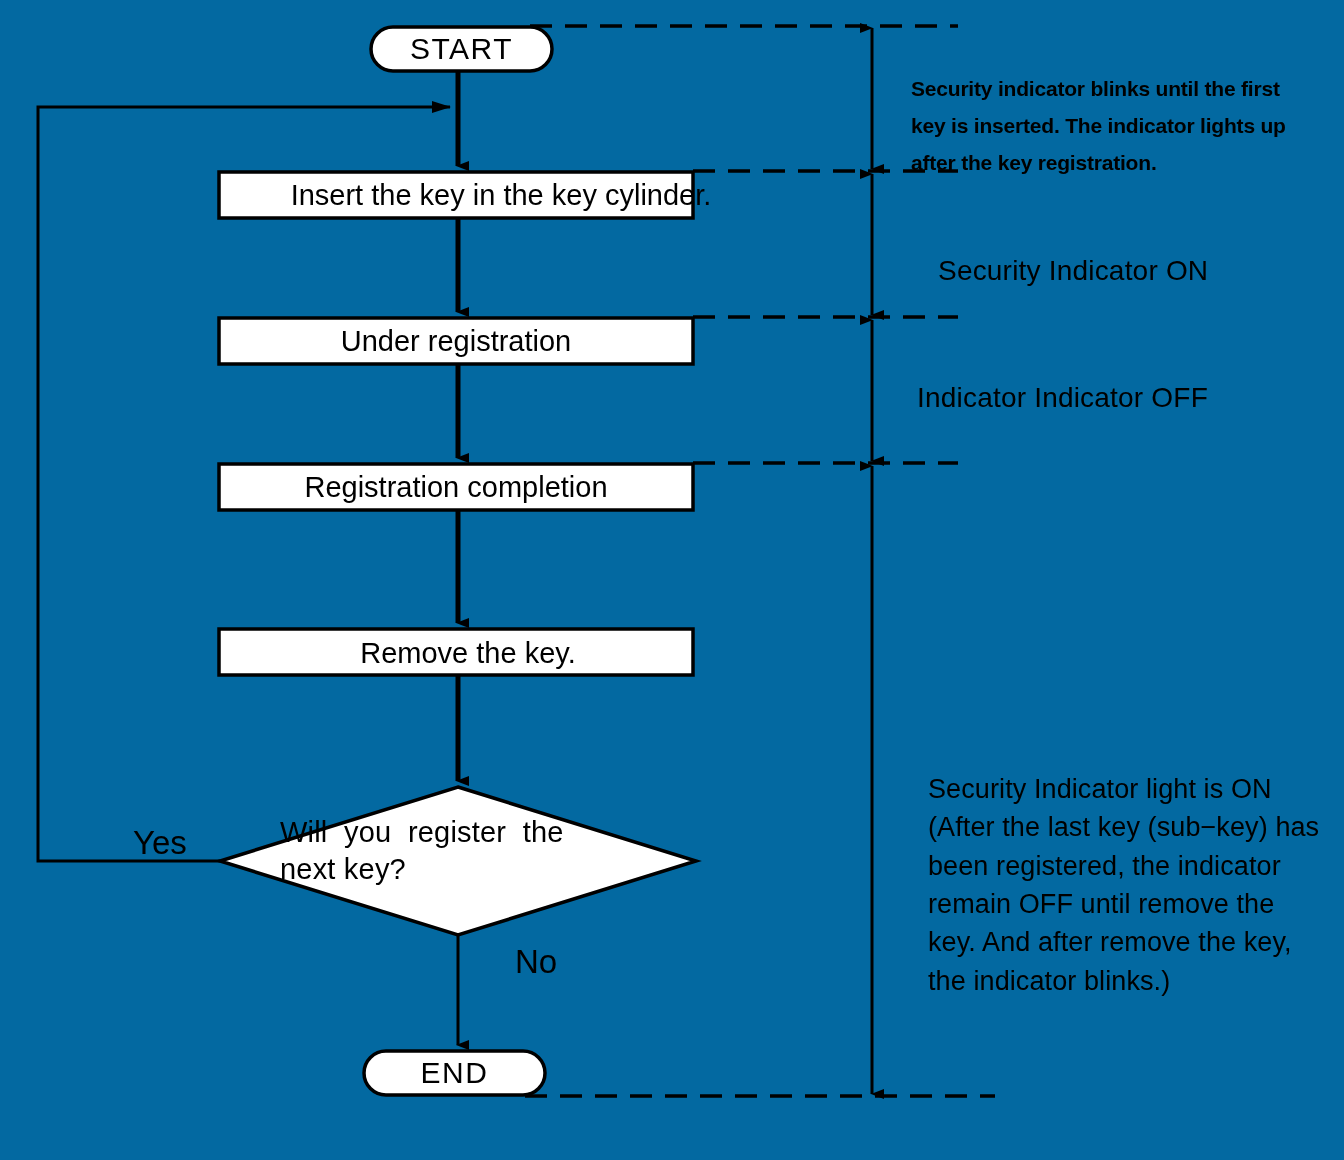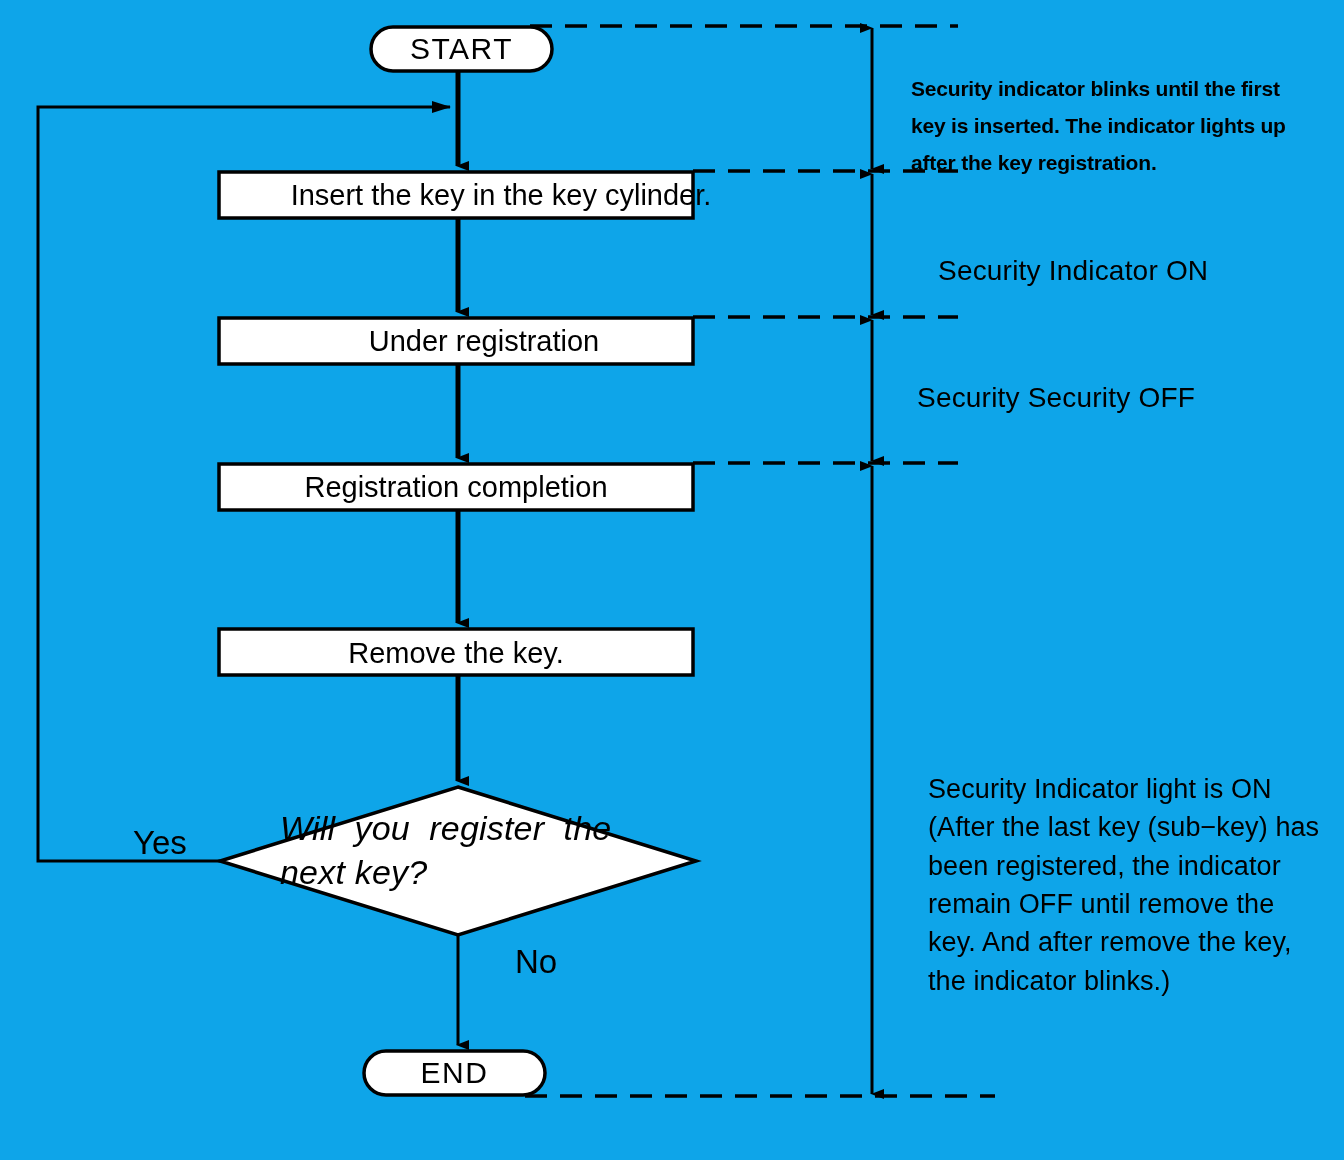--- a/index.html
+++ b/index.html
@@ -4,21 +4,21 @@
 <style>
   html, body {
     margin: 0;
     padding: 0;
     background: #ffffff;
   }
   #page {
     position: relative;
     width: 1344px;
     height: 1160px;
-    background: #0ea5e9;
+    background: #0369a1;
     overflow: hidden;
     font-family: "Liberation Sans", sans-serif;
     color: #000000;
   }
   #flow-svg {
     position: absolute;
     left: 0;
     top: 0;
     width: 1344px;
     height: 1160px;
@@ -34,24 +34,23 @@
     line-height: 1.12;
   }
   .terminal-label {
     font-size: 30px;
     letter-spacing: 1.5px;
   }
   .process-label {
     font-size: 29px;
   }
   .decision-label {
-    font-size: 34px;
+    font-size: 29px;
     letter-spacing: 0.2px;
     line-height: 1.28;
-    font-style: italic;
   }
   .branch-label {
     position: absolute;
     font-size: 33px;
     color: #000;
     white-space: pre;
   }
   .annotation {
     position: absolute;
     color: #000;
@@ -125,42 +124,42 @@
     <line x1="872" y1="28" x2="872" y2="169" stroke="#000" stroke-width="3" marker-start="url(#arrowStartSmall)" marker-end="url(#arrowUpSmall)"></line>
     <line x1="872" y1="174" x2="872" y2="315" stroke="#000" stroke-width="3" marker-start="url(#arrowStartSmall)" marker-end="url(#arrowUpSmall)"></line>
     <line x1="872" y1="320" x2="872" y2="461" stroke="#000" stroke-width="3" marker-start="url(#arrowStartSmall)" marker-end="url(#arrowUpSmall)"></line>
     <line x1="872" y1="466" x2="872" y2="1094" stroke="#000" stroke-width="3" marker-start="url(#arrowStartSmall)" marker-end="url(#arrowUpSmall)"></line>
   </svg>
 
   <div class="node-label terminal-label" style="left:371px; top:27px; width:181px; height:44px;">START</div>
 
   <div class="node-label process-label" style="left:219px; top:172px; width:564px; height:46px;">Insert the key in the key cylinder.</div>
 
-  <div class="node-label process-label" style="left:219px; top:318px; width:474px; height:46px;margin-left:28px;">Under registration</div>
+  <div class="node-label process-label" style="left:219px; top:318px; width:474px; height:46px;">Under registration</div>
 
   <div class="node-label process-label" style="left:219px; top:464px; width:474px; height:46px;">Registration completion</div>
 
-  <div class="node-label process-label" style="left:219px; top:629px; width:474px; height:48px;">Remove the key.</div>
+  <div class="node-label process-label" style="left:231px; top:629px; width:474px; height:48px;">Remove the key.</div>
 
   <div class="node-label decision-label" style="left:280px; top:812px; width:360px; height:78px; justify-content:flex-start; text-align:left;">Will  you  register  the
 next key?</div>
 
   <div class="node-label terminal-label" style="left:364px; top:1051px; width:181px; height:44px;">END</div>
 
   <div class="branch-label" style="left:133px; top:824px;">Yes</div>
 
   <div class="branch-label" style="left:482px; top:943px;margin-left:33px;">No</div>
 
   <div class="annotation ann-small" style="left:911px; top:35px; width:400px;">Security indicator blinks until the first
 key is inserted. The indicator lights up
 after the key registration.</div>
 
   <div class="annotation ann-mid" style="left:938px; top:225px; width:400px;margin-top:29px;">Security Indicator ON</div>
 
-  <div class="annotation ann-mid" style="left:917px; top:381px; width:400px;">Security Security OFF</div>
+  <div class="annotation ann-mid" style="left:917px; top:381px; width:400px;">Indicator Indicator OFF</div>
 
   <div class="annotation ann-block" style="left:928px; top:770px; width:410px;">Security Indicator light is ON
 (After the last key (sub−key) has
 been registered,  the  indicator
 remain OFF until  remove  the
 key. And after remove the key,
 the indicator blinks.)</div>
 
 </div>
 

